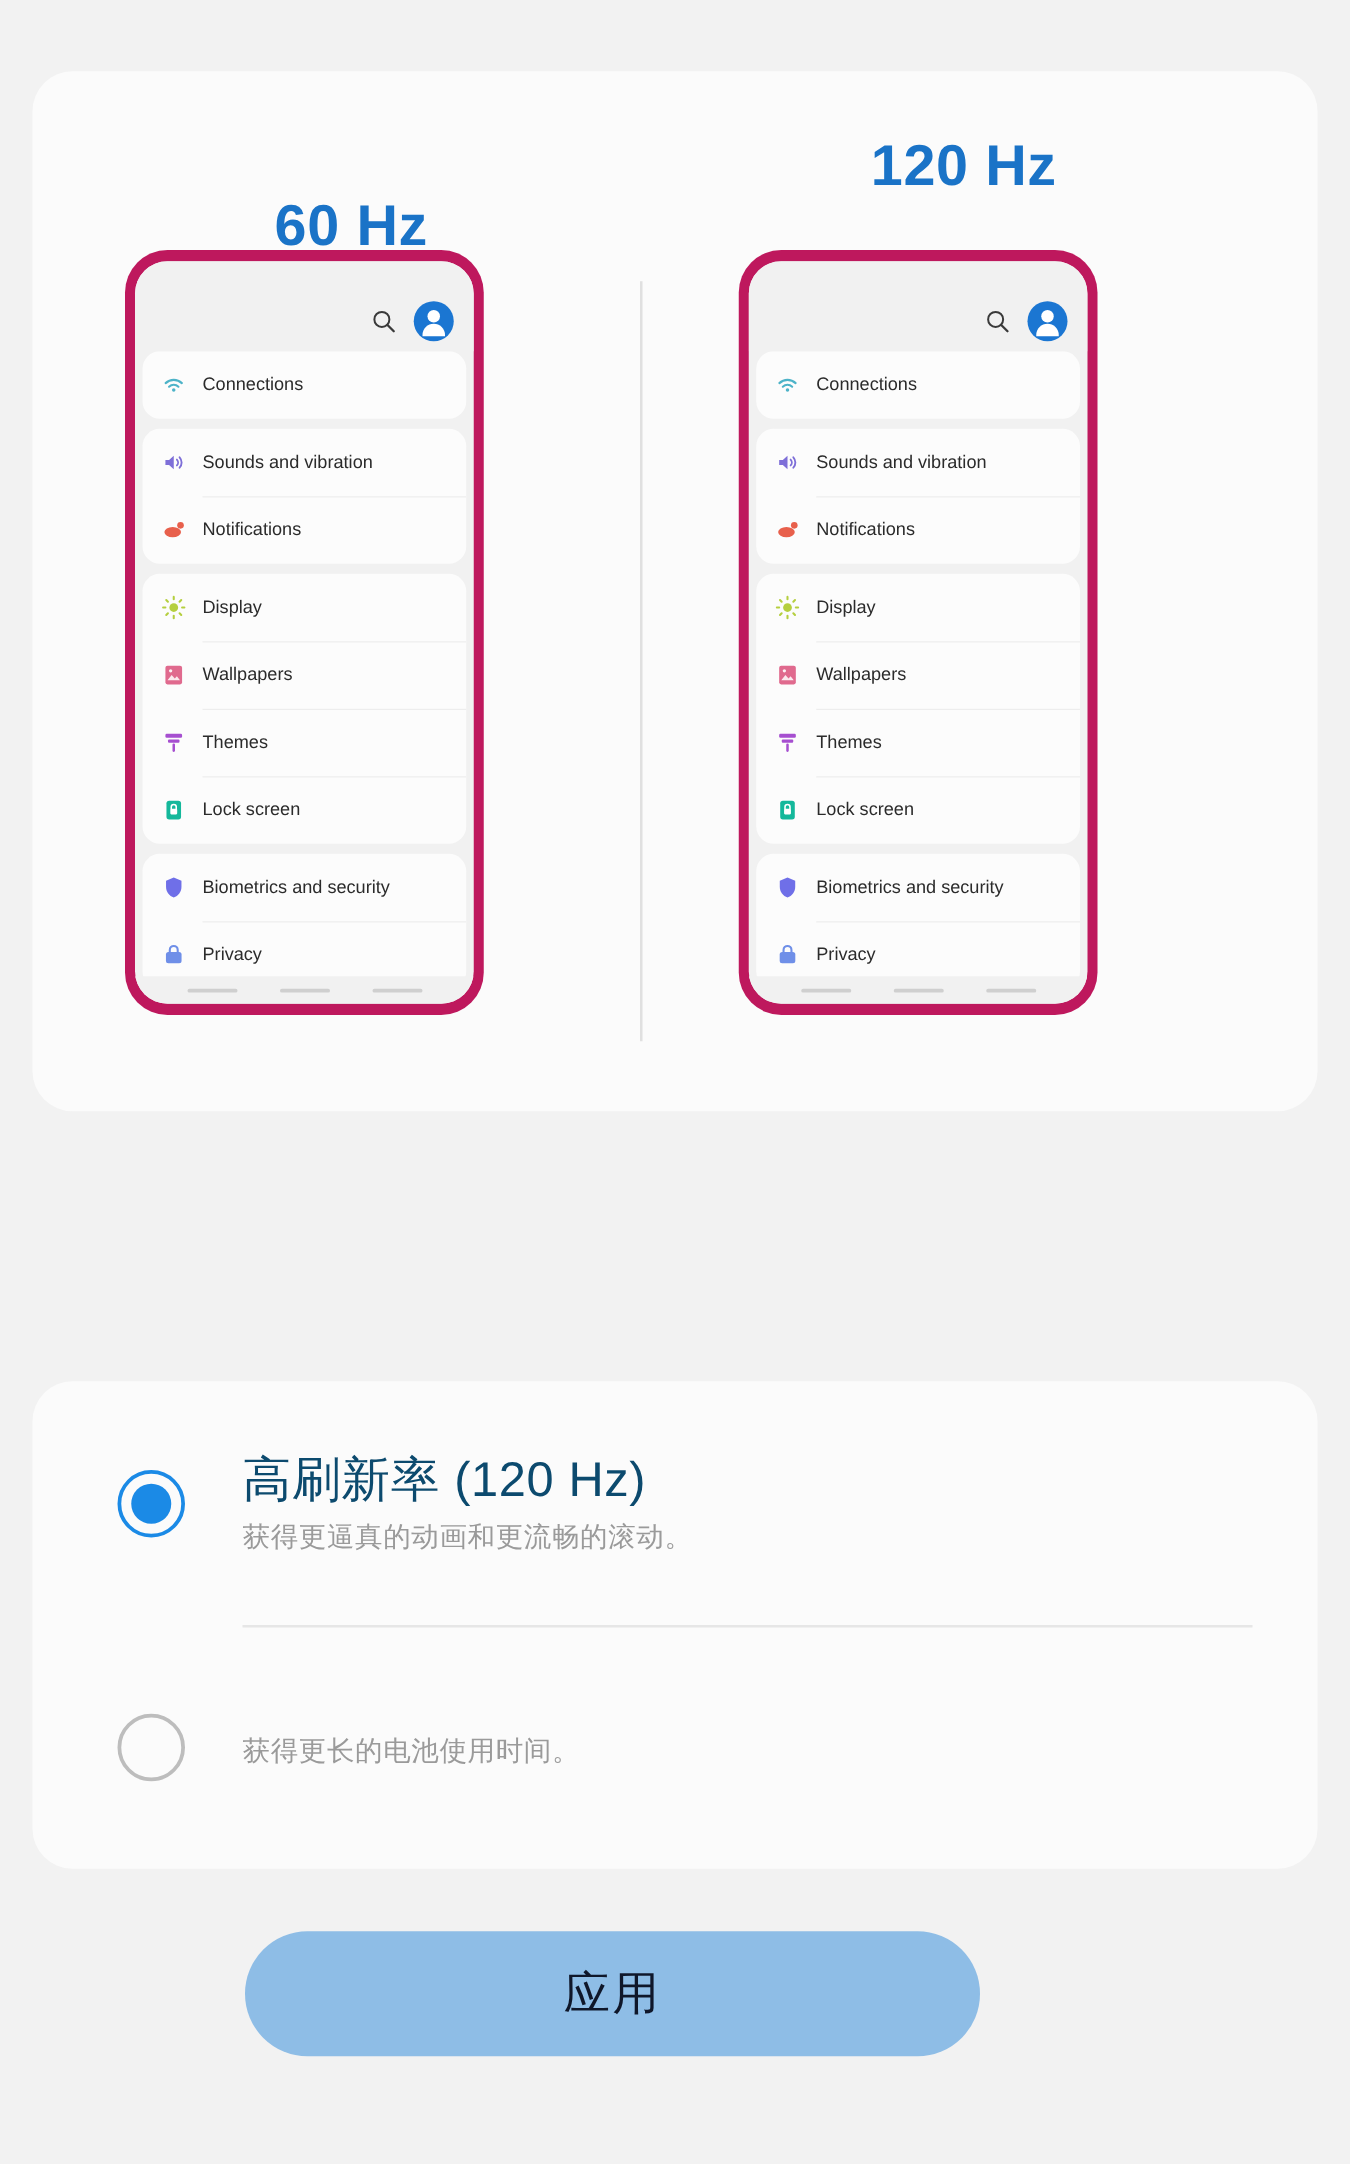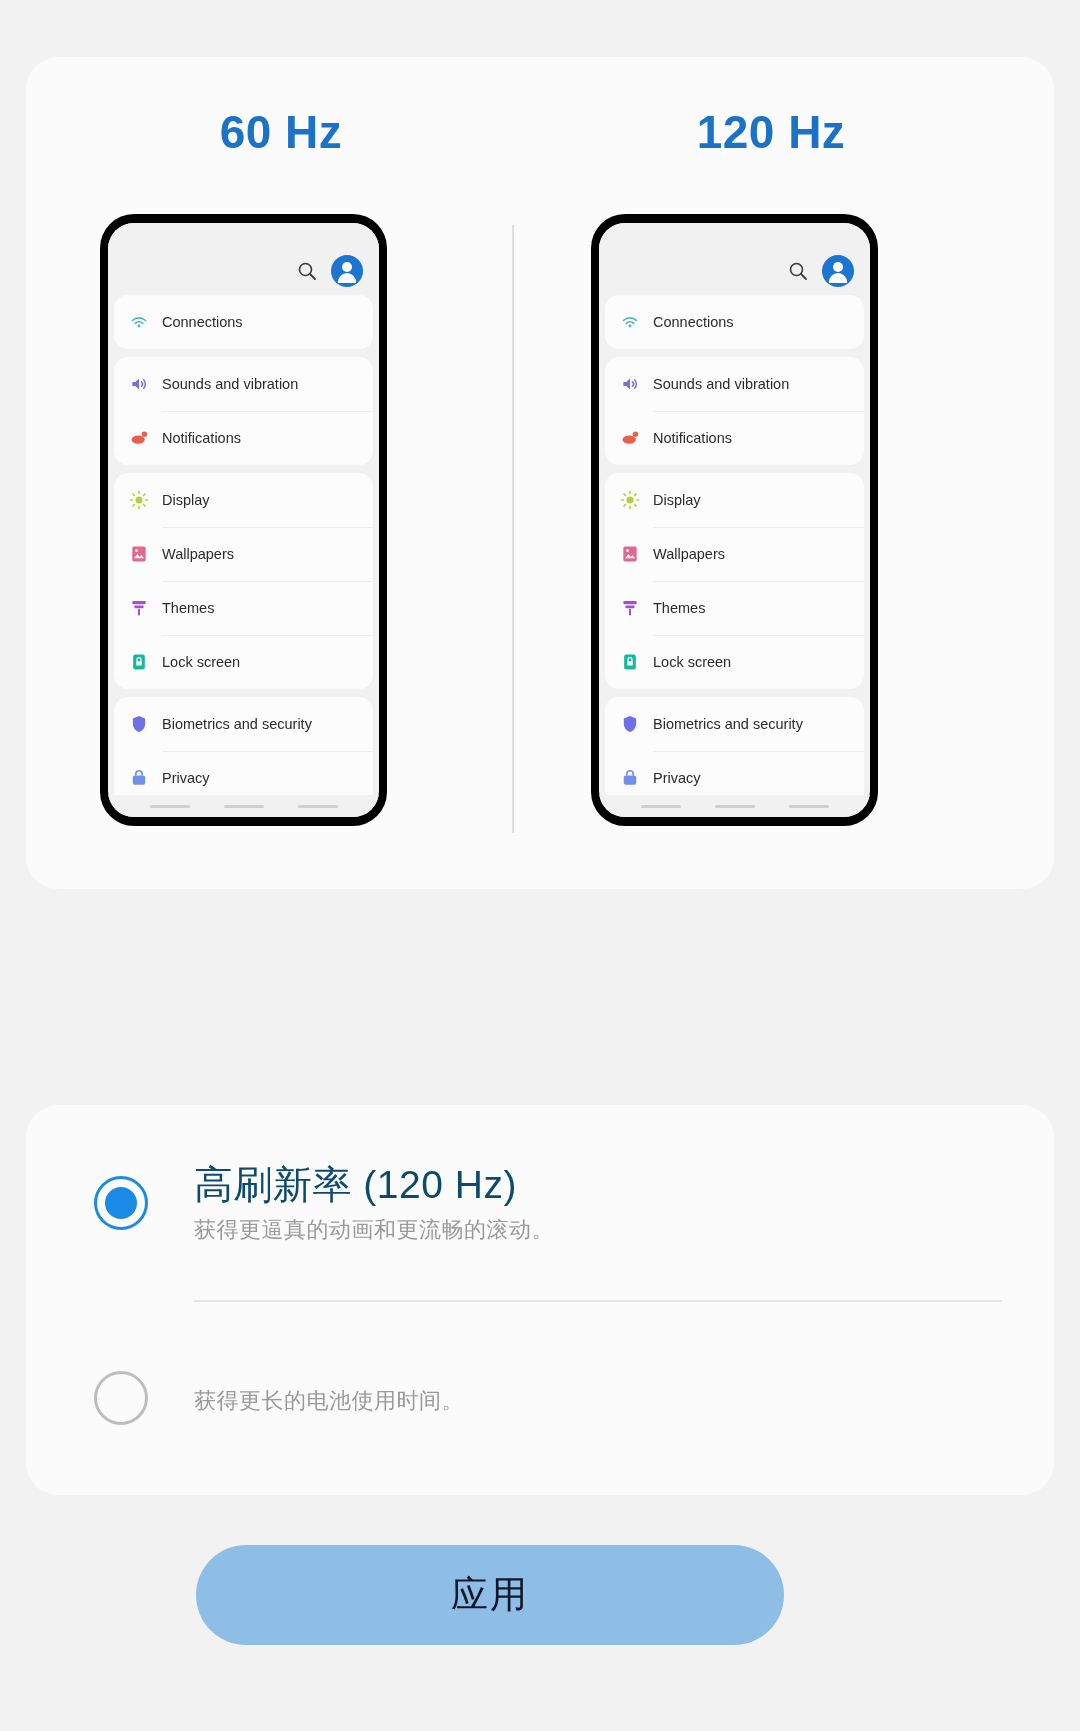--- a/index.html
+++ b/index.html
@@ -34,39 +34,39 @@
     width: 100%;
     height: 70px;
   }
   .hz-label {
     position: absolute;
     font-size: 46px;
     font-weight: bold;
     color: #1a73c7;
     letter-spacing: 0.5px;
   }
-  .hz-left  { left: 0; width: 510px; text-align: center; }
+  .hz-left  { left: 0; width: 510px; text-align: center; margin-top: 48px; }
   .hz-right { left: 490px; width: 510px; text-align: center; }
 
   .divider-vert {
     position: absolute;
     left: 486px;
     top: 168px;
     width: 2px;
     height: 608px;
     background: #e0e0e0;
   }
 
   
   .phone {
     position: absolute;
-    top: 157px;
+    top: 143px;
     width: 287px;
     height: 612px;
-    background: #000000;
+    background: #be185d;
     border-radius: 34px;
     padding: 9px 8px 9px 8px;
   }
   .phone-left  { left: 74px; }
   .phone-right { left: 565px; }
 
   .screen {
     position: relative;
     width: 100%;
     height: 100%;

